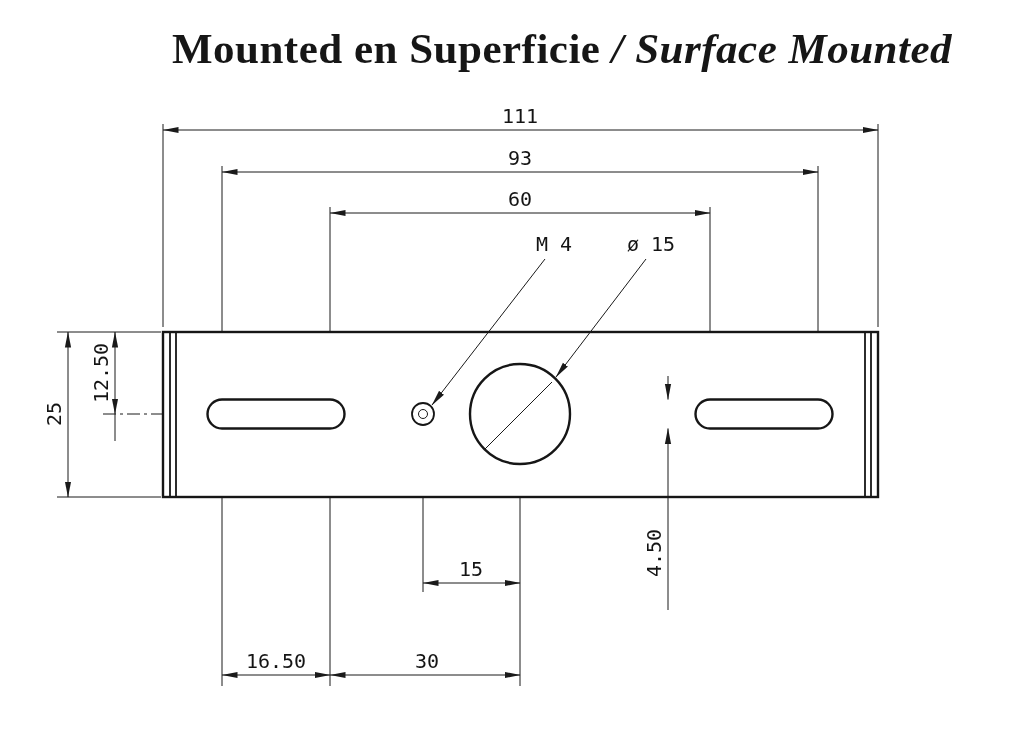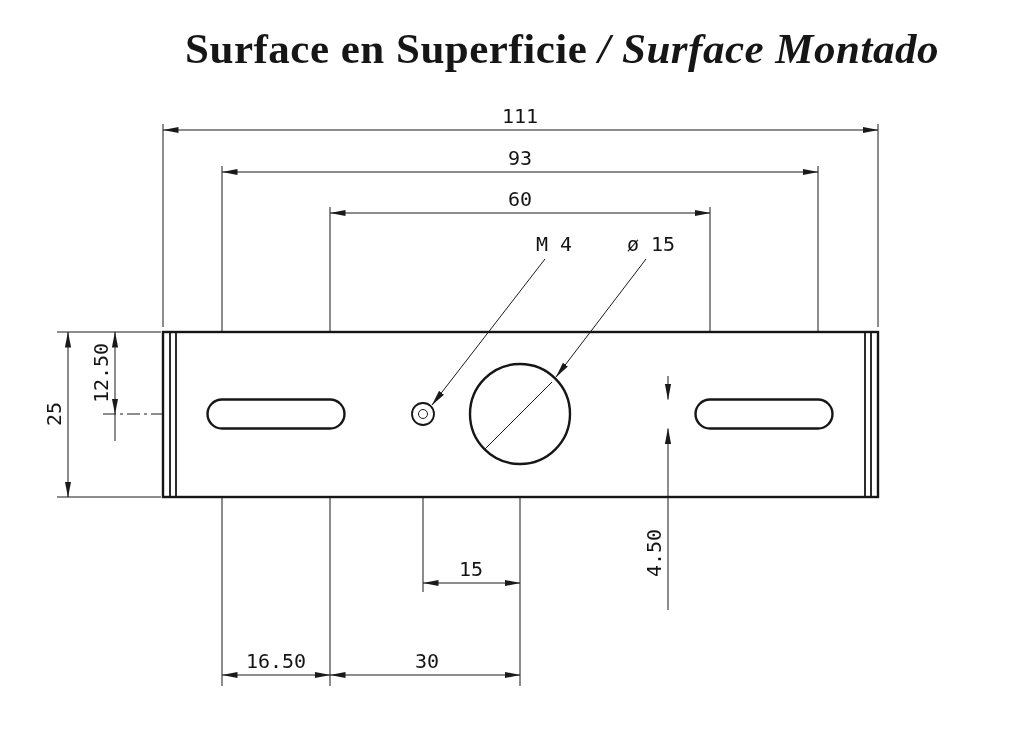--- a/index.html
+++ b/index.html
@@ -15,21 +15,21 @@
   .thick{stroke:#161616;stroke-width:2.4;fill:none;}
   .thick-f{stroke:#161616;stroke-width:2.4;fill:#fff;}
   .med{stroke:#161616;stroke-width:1.8;fill:none;}
   .thin{stroke:#1a1a1a;stroke-width:1;fill:none;}
   .cl{stroke:#1a1a1a;stroke-width:1;fill:none;stroke-dasharray:13 4 3 4;}
 </style>
 </head>
 <body>
 
 <div class="title-wrap">
-  <span class="title-es">Surface en Superficie</span><span class="title-en">/ Surface Montado</span>
+  <span class="title-es">Mounted en Superficie</span><span class="title-en">/ Surface Mounted</span>
 </div>
 
 <svg width="1024" height="745" viewBox="0 0 1024 745">
   <defs>
     <marker id="arrE" markerWidth="16" markerHeight="8" refX="15.5" refY="4" orient="auto" markerUnits="userSpaceOnUse">
       <path d="M16,4 L0,0.9 L0,7.1 Z" fill="#1a1a1a"></path>
     </marker>
     <marker id="arrS" markerWidth="16" markerHeight="8" refX="0.5" refY="4" orient="auto" markerUnits="userSpaceOnUse">
       <path d="M0,4 L16,0.9 L16,7.1 Z" fill="#1a1a1a"></path>
     </marker>

